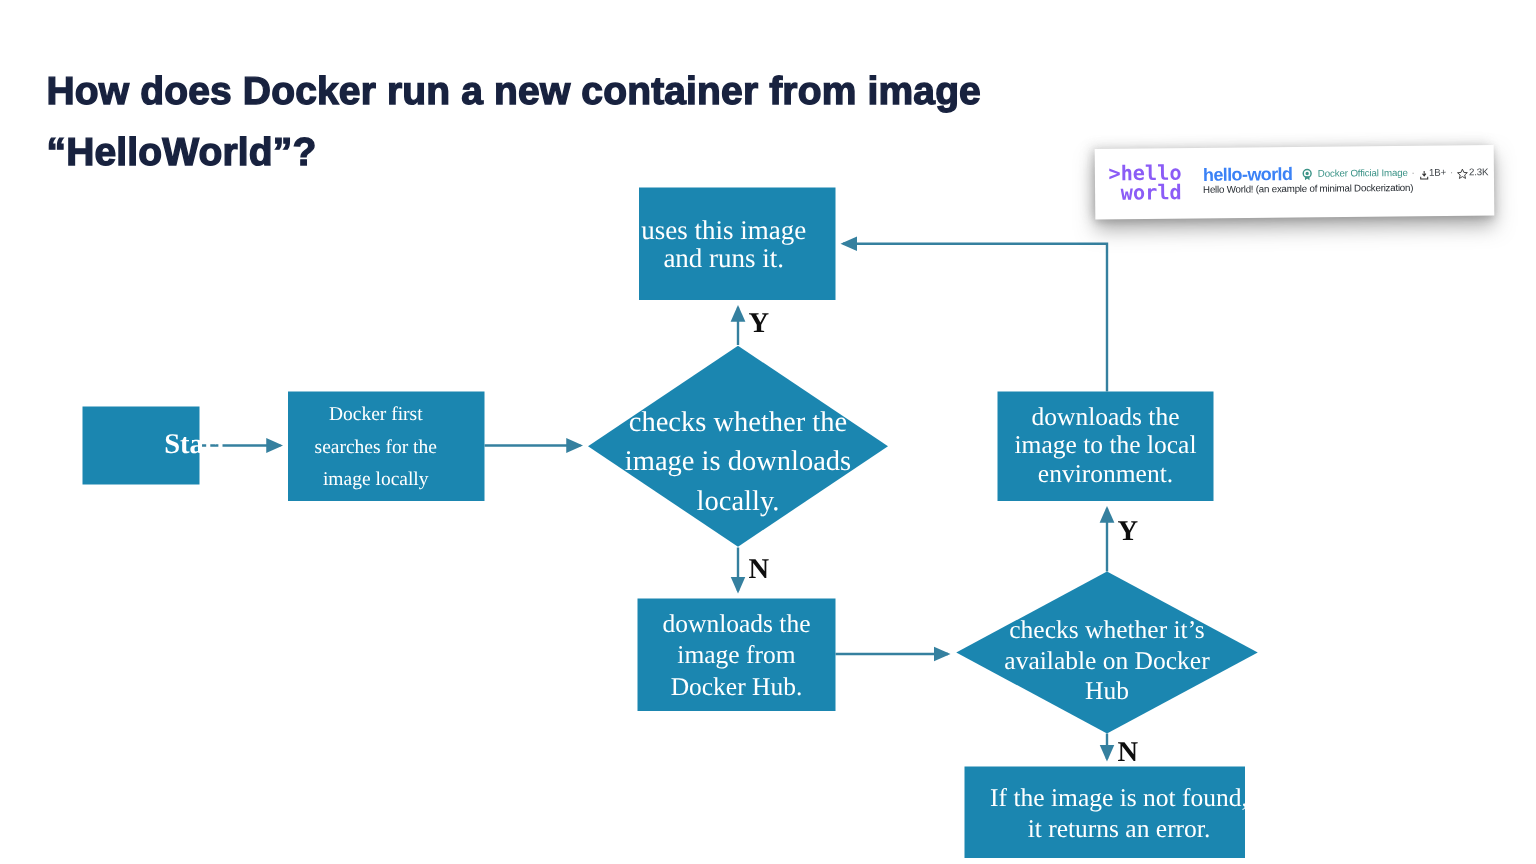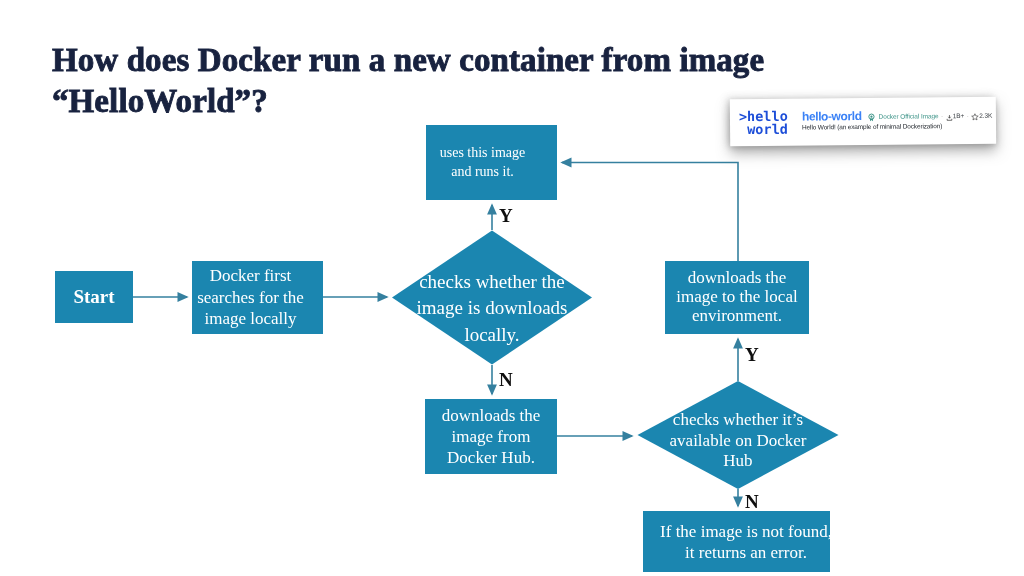--- a/index.html
+++ b/index.html
@@ -4,42 +4,42 @@
 <style>
   html,body{margin:0;padding:0;}
   body{
     width:1024px;height:576px;position:relative;overflow:hidden;
     background:#ffffff;
     font-family:"Liberation Sans",sans-serif;
   }
   .abs{position:absolute;}
   
   #slide-title{
-    left:52px;top:40px;width:860px;
-    font-family:Liberation Serif, serif;
-    font-weight:bold;font-size:33px;line-height:41px;
+    left:31px;top:40px;width:860px;
+    font-family:Liberation Sans, sans-serif;
+    font-weight:bold;font-size:26px;line-height:41px;
     color:#18223f;
     -webkit-text-stroke:0.9px #18223f;
     letter-spacing:0.1px;
     white-space:pre-line;
   }
   
   #flow-svg{left:0;top:0;}
   .node-shape{fill:#1b86b0;}
   .conn{stroke:#35809f;stroke-width:1.6;fill:none;}
   
   .node-label{
     display:flex;align-items:center;justify-content:center;text-align:center;
     font-family:"Liberation Serif",serif;color:#ffffff;
     white-space:pre-line;
   }
-  #lbl-start{left:55px;top:271px;width:78px;height:52px;font-size:19px;font-weight:bold;}
-  #lbl-search-local{left:192px;top:261px;width:117px;height:73px;font-size:17px;line-height:21.5px;}
+  #lbl-start{left:55px;top:271px;width:78px;height:52px;font-size:19px;font-weight:bold;padding-left:36px;}
+  #lbl-search-local{left:192px;top:261px;width:117px;height:73px;font-size:13px;line-height:21.5px;}
   #lbl-check-local{left:392px;top:241px;width:200px;height:135px;font-size:19px;line-height:26.5px;}
-  #lbl-use-image{left:426px;top:125px;width:113px;height:75px;font-size:14px;line-height:18.5px;}
+  #lbl-use-image{left:426px;top:125px;width:113px;height:75px;font-size:18px;line-height:18.5px;}
   #lbl-download-local{left:665px;top:261px;width:144px;height:73px;font-size:17px;line-height:18.8px;}
   #lbl-download-hub{left:425px;top:399px;width:132px;height:75px;font-size:17px;line-height:21px;}
   #lbl-check-hub{left:637px;top:387px;width:202px;height:108px;font-size:17px;line-height:20.5px;font-family:Liberation Serif, serif;}
   #lbl-error{left:643px;top:511px;width:206px;height:61px;font-size:17px;line-height:21px;}
   
   .branch{
     font-family:"Liberation Serif",serif;font-weight:bold;font-size:19px;
     color:#0e0e0e;line-height:18px;
   }
   #branch-y1{left:499px;top:207px;}
@@ -50,21 +50,21 @@
   #hub-card{
     left:730px;top:98px;width:266px;height:47px;
     background:#ffffff;
     transform:rotate(-0.55deg);
     box-shadow:0 7px 13px rgba(95,95,95,0.5), 0 2px 5px rgba(120,120,120,0.3), -3px -2px 7px rgba(130,130,130,0.22);
     display:flex;align-items:center;
   }
   #hub-logo{
     margin-left:9px;width:62px;padding-top:1px;
     font-family:"DejaVu Sans Mono",monospace;font-weight:bold;
-    font-size:13.5px;line-height:13px;color:#1d4ed8;white-space:pre;
+    font-size:13.5px;line-height:13px;color:#8b5cf6;white-space:pre;
   }
   #hub-main{flex:1;padding-left:1px;margin-top:-4px;}
   #hub-title-row{display:flex;align-items:center;white-space:nowrap;height:14px;}
   #hub-name{font-weight:bold;font-size:12px;color:#3b82f6;letter-spacing:-0.4px;}
   .hub-meta{font-size:6.5px;color:#3a3f44;letter-spacing:-0.1px;}
   #hub-badge-label{color:#3d9488;margin-left:2px;}
   .hub-dot{color:#8a8a8a;margin:0 2.5px;font-size:6.5px;}
   #hub-badge-icon{margin-left:5px;margin-right:1px;}
   .hub-small-icon{display:inline-block;vertical-align:-1px;}
   #hub-desc{font-size:6.5px;color:#252a30;margin-top:0;letter-spacing:-0.15px;}

